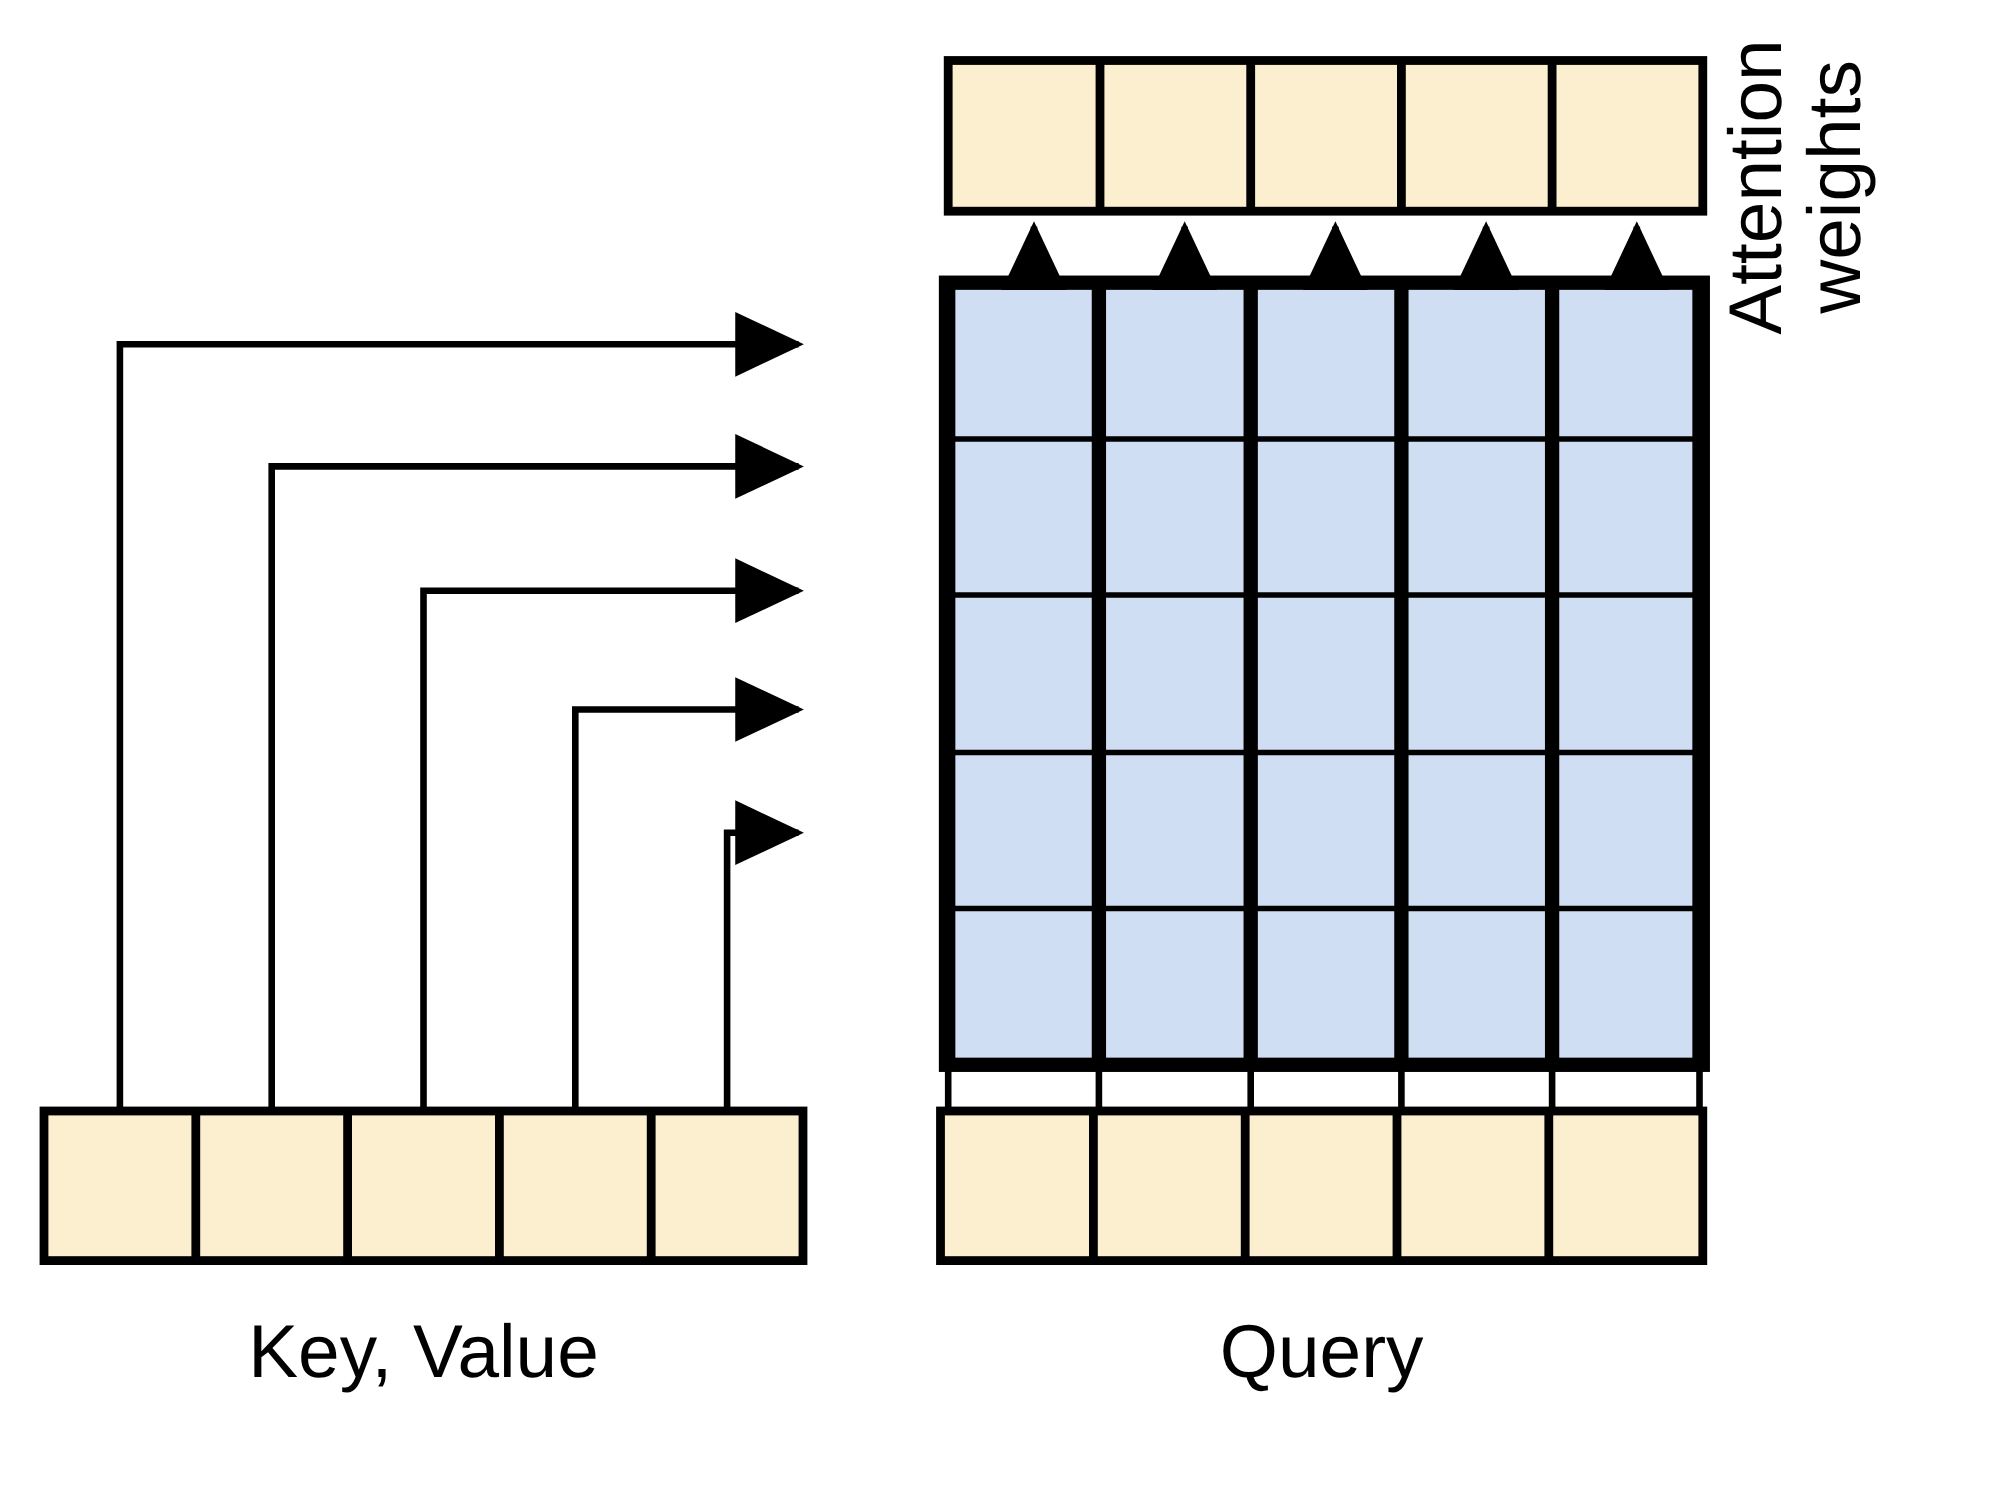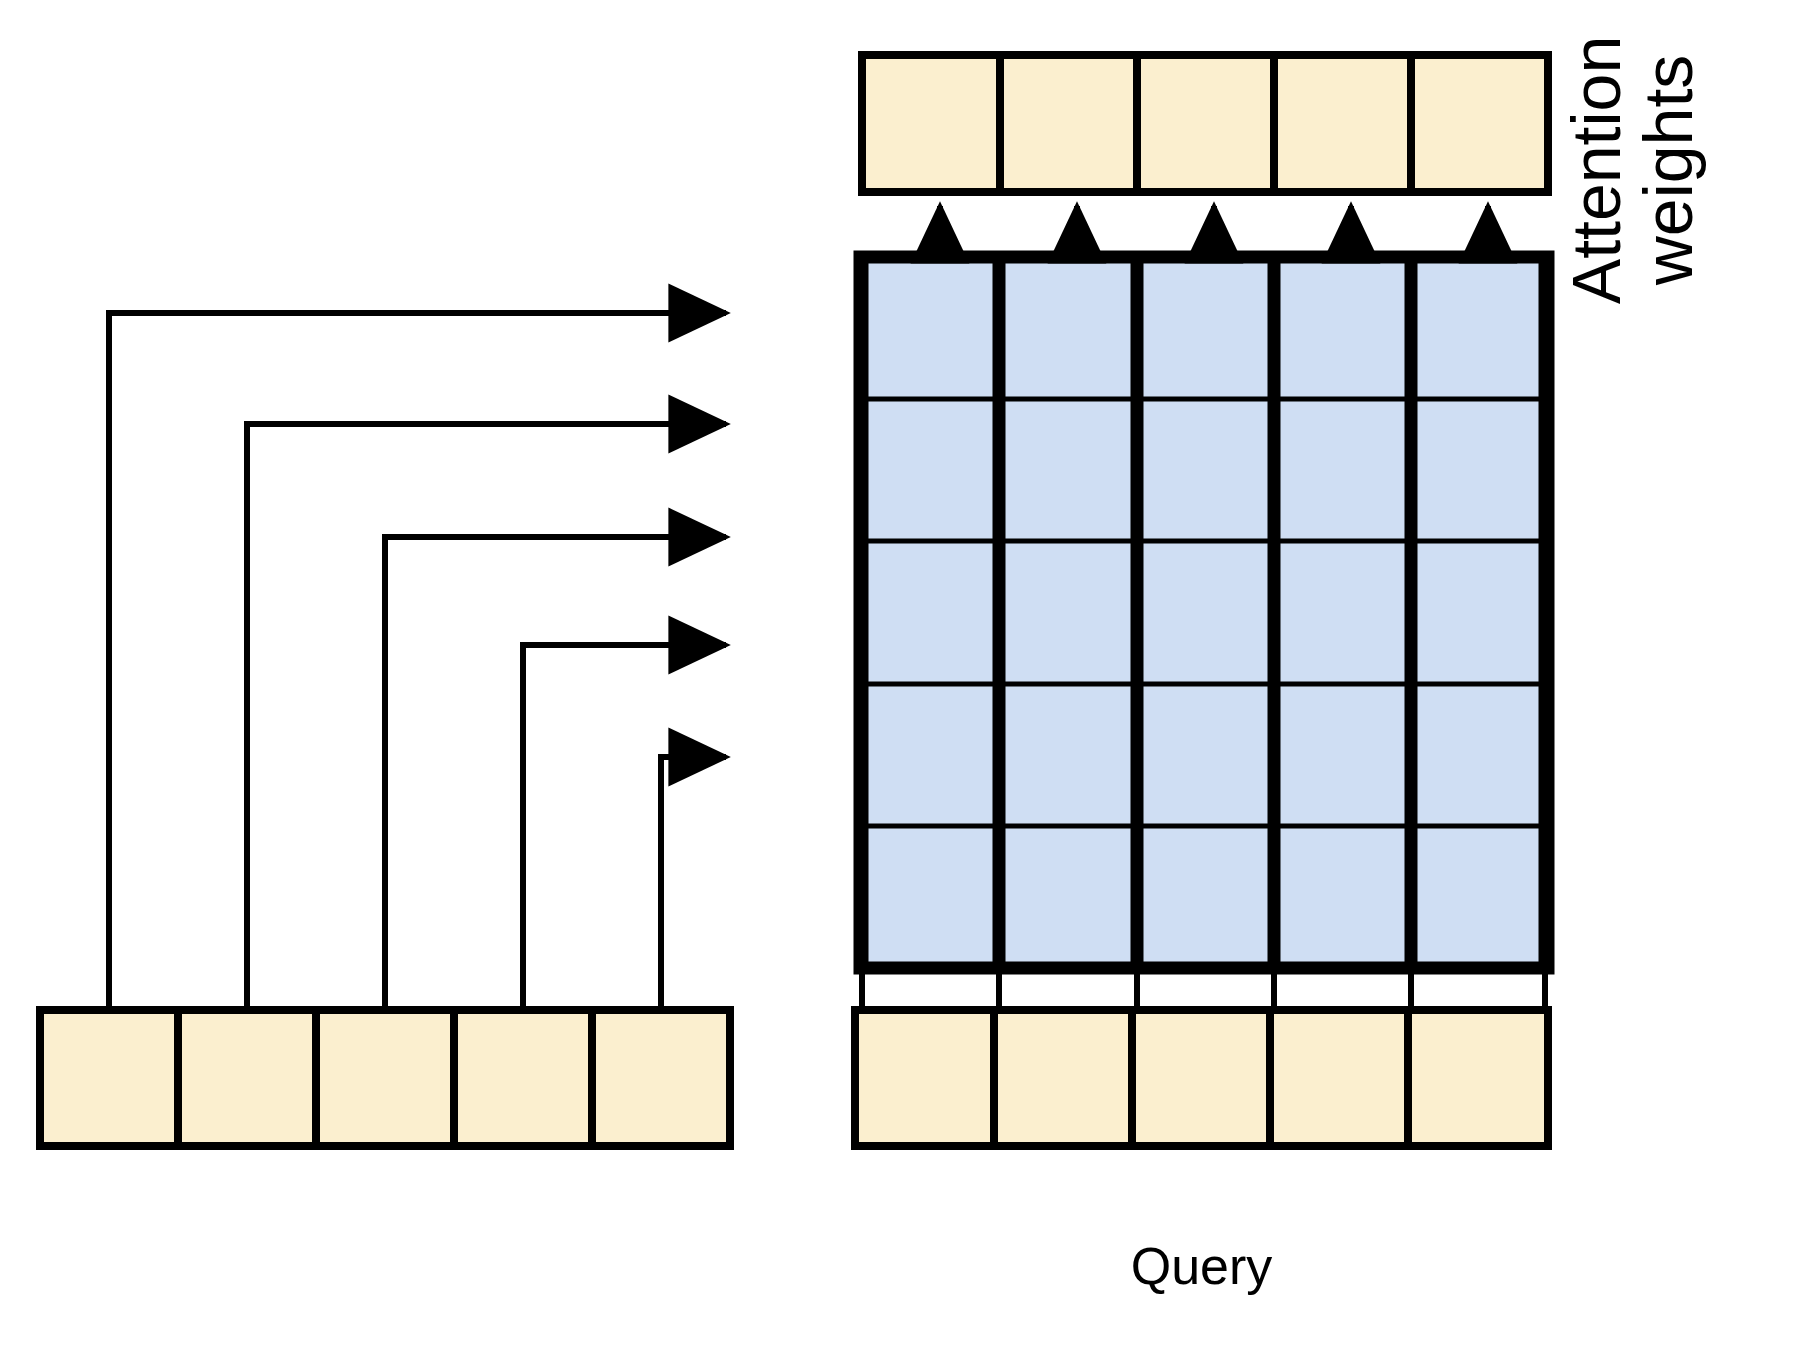--- a/index.html
+++ b/index.html
@@ -2,21 +2,21 @@
 <html><head>
 <meta charset="utf-8">
 <style>
   html,body{margin:0;padding:0;background:#ffffff;}
   body{width:1812px;height:1354px;overflow:hidden;
        font-family:"Liberation Sans","DejaVu Sans",sans-serif;}
   #stage{position:relative;width:1812px;height:1354px;background:#fff;}
   svg.layer{position:absolute;left:0;top:0;width:1812px;height:1354px;}
   .lbl{position:absolute;color:#000;white-space:nowrap;}
   #kv-label{left:40px;top:1190px;width:690px;text-align:center;font-size:68px;}
-  #q-label{left:855px;top:1190px;width:693px;text-align:center;font-size:52px;margin-top:46px;}
+  #q-label{left:855px;top:1190px;width:693px;text-align:center;font-size:68px;}
   #aw-label{left:1560px;top:390px;width:440px;font-size:68px;line-height:1.06;
             transform:rotate(-90deg);transform-origin:0 0;text-align:center;}
   #aw-label span{display:block;}
 </style>
 </head>
 <body>
 
 <div id="stage">
 
   <svg class="layer" viewBox="0 0 1812 1354">
@@ -100,20 +100,21 @@
       <rect x="855" y="1010" width="693" height="136" fill="#FBEFCF" stroke="#000" stroke-width="8"></rect>
       <g stroke="#000" stroke-width="8">
         <line x1="994" y1="1010" x2="994" y2="1146"></line>
         <line x1="1132" y1="1010" x2="1132" y2="1146"></line>
         <line x1="1270" y1="1010" x2="1270" y2="1146"></line>
         <line x1="1408" y1="1010" x2="1408" y2="1146"></line>
       </g>
     </g>
   </svg>
 
+  <div class="lbl" id="kv-label">Key, Value</div>
 
   <div class="lbl" id="q-label">Query</div>
 
   <div class="lbl" id="aw-label">
     <span>Attention</span>
     <span>weights</span>
   </div>
 
 </div>
 

